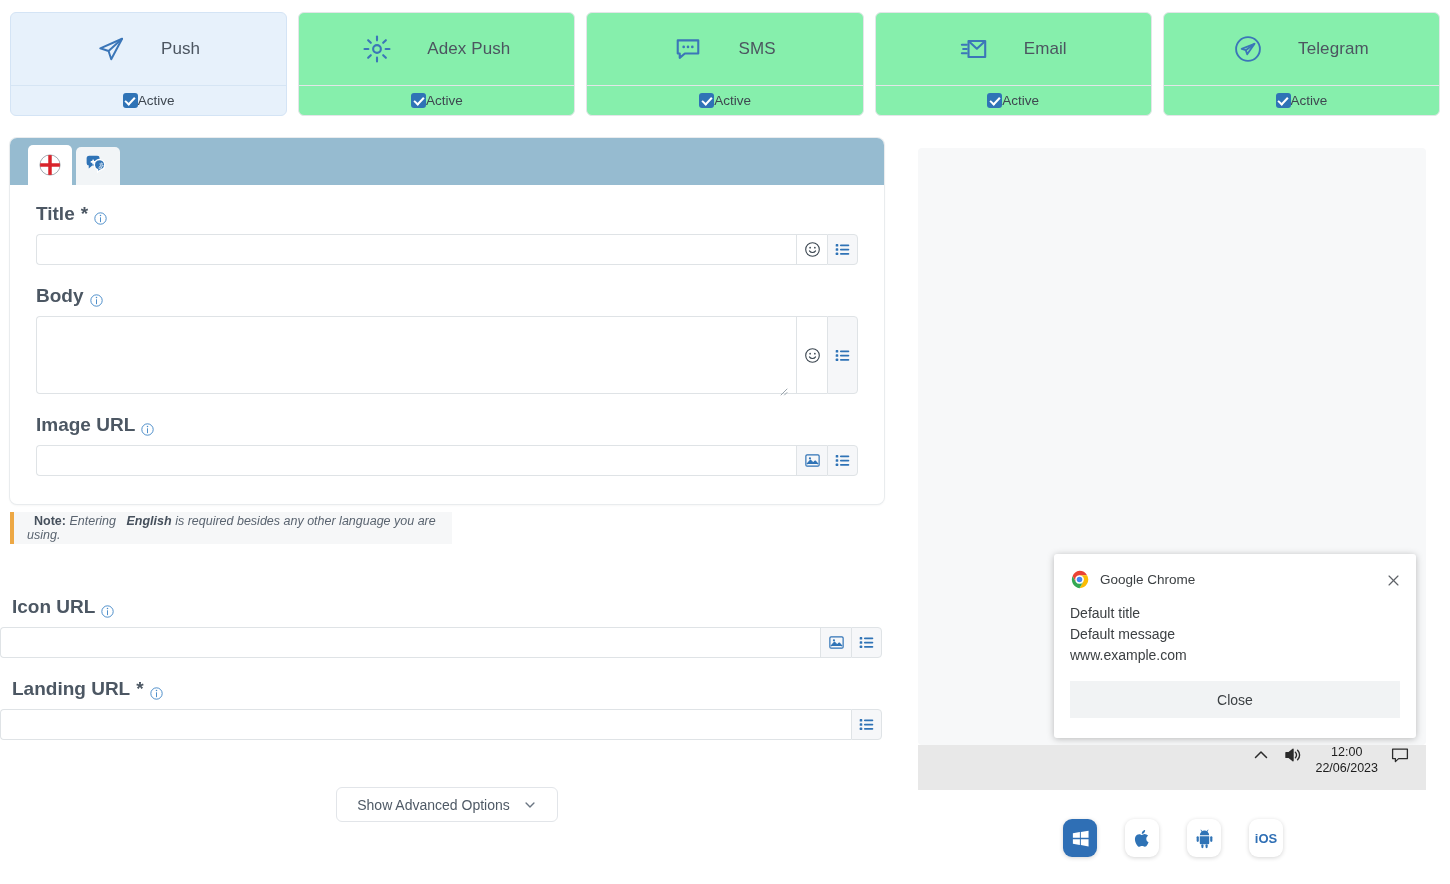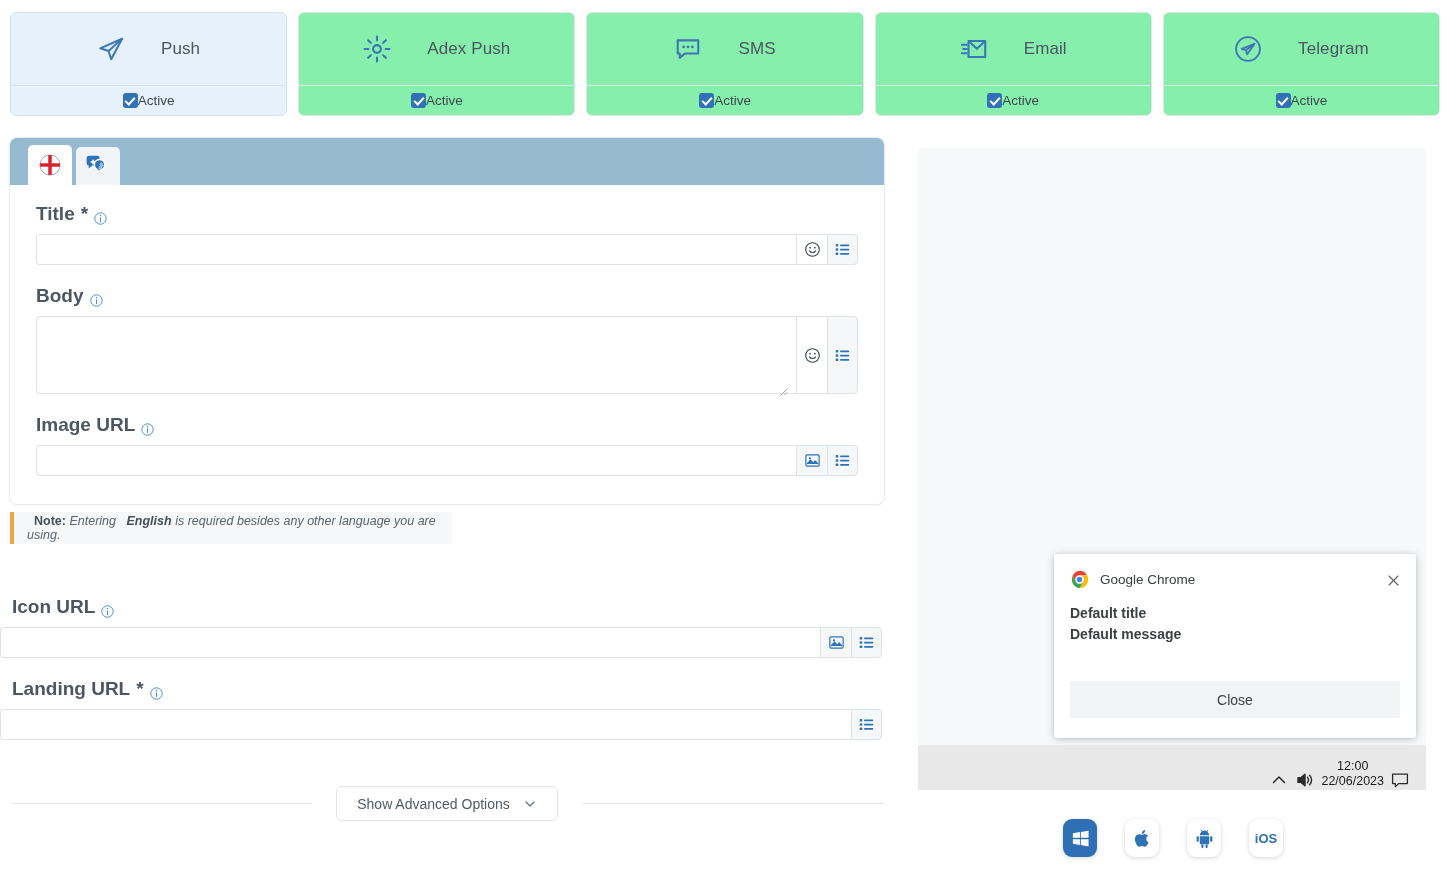--- a/index.html
+++ b/index.html
@@ -146,21 +146,21 @@
   .note i b { font-style: italic; }
 
   
   .lower { position: absolute; left: 0px; top: 596px; width: 890px; }
   .lower .field-label { margin-left: 12px; }
   .lower .input-row { width: 882px; }
 
   
   .adv {
     position: absolute; left: 10px; top: 786px; width: 874px;
-    display: flex; align-items: center; gap: 0;
+    display: flex; align-items: center; gap: 0; flex-direction: column;
   }
   .adv-line { flex: 1 1 auto; height: 1px; background: #e6e9ec; }
   .adv-btn {
     margin: 0 24px;
     height: 35px; padding: 0 20px;
     border: 1px solid #e2e5e9; border-radius: 6px; background: #fff;
     display: flex; align-items: center; gap: 13px;
     font-size: 14px; color: #4f5a66; cursor: pointer;
     font-family: "Liberation Sans", sans-serif;
   }
@@ -169,41 +169,41 @@
   
   .preview {
     position: absolute; left: 918px; top: 148px;
     width: 508px; height: 597px;
     background: #f7f8f9; border-radius: 4px;
   }
   .taskbar {
     position: absolute; left: 918px; top: 745px;
     width: 508px; height: 45px;
     background: #e8e8e8;
-    display: flex; align-items: flex-end; justify-content: flex-end;
-    gap: 6px; padding-right: 16px;
+    display: flex; align-items: flex-start; justify-content: flex-end;
+    gap: 12px; padding-right: 16px;
   }
   .tb-ico { width: 20px; height: 20px; display: block; color: #2b2b2b; }
   .tb-clock {
     font-size: 12.5px; color: #1d1d1d; line-height: 1.25; text-align: center;
   }
 
   .toast {
     position: absolute; left: 1054px; top: 554px;
     width: 362px; height: 184px;
     background: #ffffff; border-radius: 3px;
     box-shadow: 0 1px 7px rgba(0,0,0,.26);
     padding: 14px 16px 0 16px;
   }
   .toast-head { display: flex; align-items: center; gap: 11px; height: 22px; }
   .chrome-logo { width: 19px; height: 19px; display: block; }
   .toast-app { font-size: 13.5px; color: #3c4043; flex: 1 1 auto; }
   .toast-x { width: 13px; height: 13px; display: block; color: #5f6368; cursor: pointer; }
   .toast-lines { margin-top: 13px; }
-  .toast-line { font-size: 14px; color: #3c4043; line-height: 21px; font-weight: bold; }
+  .toast-line { font-size: 14px; color: #3c4043; line-height: 21px; }
   .toast-close {
     position: absolute; left: 16px; right: 16px; bottom: 20px;
     height: 37px; background: #f1f3f4;
     display: flex; align-items: center; justify-content: center;
     font-size: 14px; color: #3c4043; cursor: pointer;
   }
 
   .platforms {
     position: absolute; left: 1063px; top: 818px;
     width: 220px; height: 40px;
@@ -582,20 +582,21 @@
       <span class="toast-x">
         <svg viewBox="0 0 14 14" stroke="currentColor" stroke-width="1.3" stroke-linecap="round">
           <path d="M2.2 2.2 11.8 11.8"></path>
             <path d="M11.8 2.2 2.2 11.8"></path>
         </svg>
       </span>
     </div>
     <div class="toast-lines">
       <div class="toast-line">Default title</div>
       <div class="toast-line">Default message</div>
+      <div class="toast-line">www.example.com</div>
     </div>
     <div class="toast-close">Close</div>
   </div>
 
   <div class="taskbar">
     <span class="tb-ico">
       <svg viewBox="0 0 20 20" fill="none" stroke="currentColor" stroke-width="1.5" stroke-linecap="round" stroke-linejoin="round">
         <path d="M4.5 12.5 10 7l5.5 5.5"></path>
       </svg>
     </span>

